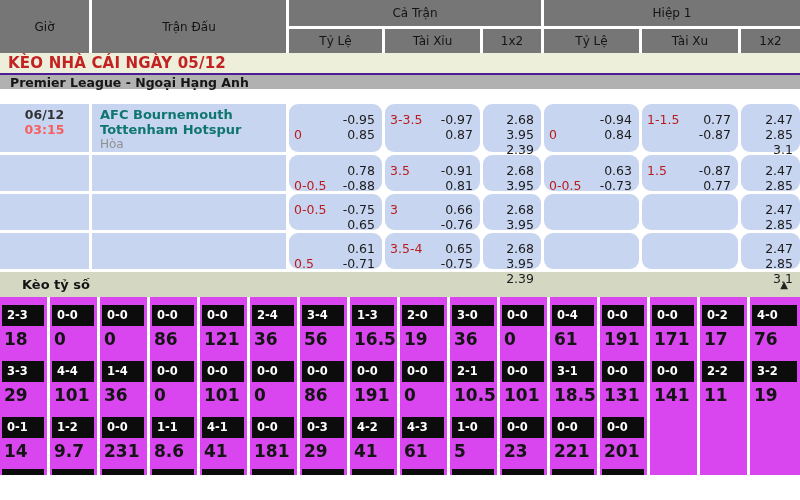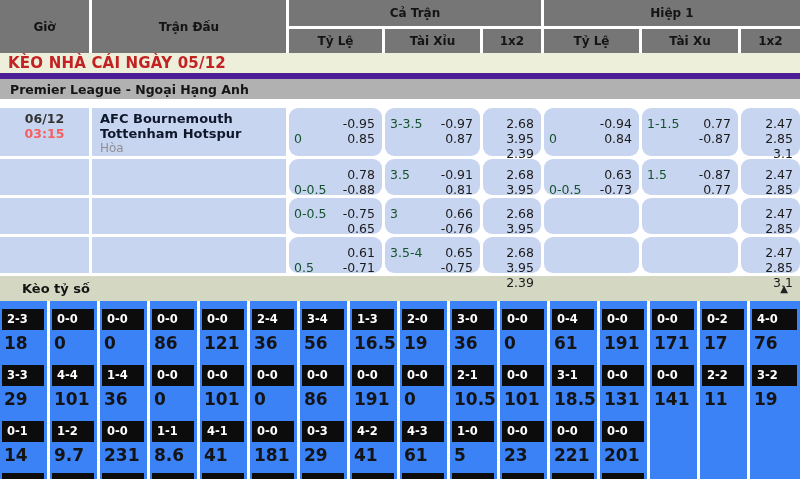--- a/index.html
+++ b/index.html
@@ -4,62 +4,62 @@
 <style>
   * { margin:0; padding:0; box-sizing:border-box; }
   html,body { width:800px; height:500px; overflow:hidden; background:#fff;
     font-family:"DejaVu Sans","Liberation Sans",sans-serif; }
   .page { width:800px; height:500px; background:#fff; }
 
   
   .ohead { display:grid; grid-template-columns:89px 194px 93px 95px 58px 95px 96px 59px;
     grid-template-rows:26px 24px; gap:3px; background:#fff; }
   .hc { background:#767676; color:#141414; display:flex; align-items:center;
-    justify-content:center; font-size:12px; font-weight:700; }
+    justify-content:center; font-size:12px; font-weight:400; }
   .hc-time { grid-row:1/3; grid-column:1; }
   .hc-match { grid-row:1/3; grid-column:2; }
   .hc-gft { grid-row:1; grid-column:3/6; }
   .hc-gh1 { grid-row:1; grid-column:6/9; }
   .hc-s3 { grid-row:2; grid-column:3; } .hc-s4 { grid-row:2; grid-column:4; }
   .hc-s5 { grid-row:2; grid-column:5; } .hc-s6 { grid-row:2; grid-column:6; }
   .hc-s7 { grid-row:2; grid-column:7; } .hc-s8 { grid-row:2; grid-column:8; }
 
   
   .banner { height:20px; background:#edefdb; display:flex; align-items:center;
     padding-left:8px; }
   .banner span { color:#c32222; font-weight:bold; font-size:15px; letter-spacing:.2px; }
-  .league { height:26px; background:#b1b1b1; border-top:6px solid #4c1d95;
+  .league { height:16px; background:#b1b1b1; border-top:2px solid #4c1d95;
     display:flex; align-items:center; padding-left:10px; }
   .league span { font-weight:bold; font-size:12.5px; color:#151515; }
 
   
-  #odds-rows { margin-top:9px; }
+  #odds-rows { margin-top:15px; }
   .orow { display:grid; grid-template-columns:89px 194px 93px 95px 58px 95px 96px 59px;
     gap:3px; background:#fff; margin-bottom:3px; }
   .orow .cell { background:#c8d5f1; }
   .orow.r0 .cell { height:48px; }
   .orow .cell { height:36px; }
   .orow.r0 .cell { height:48px; }
   .time-cell { text-align:center; padding-top:3px; }
   .mdate { font-weight:bold; font-size:12.5px; color:#333; line-height:15px; }
   .mtime { font-weight:bold; font-size:12.5px; color:#f75e5e; line-height:15px; }
   .match-cell { padding:3px 0 0 8px; }
-  .team { font-weight:bold; font-size:13px; color:#0f172a; line-height:15px; white-space:nowrap; }
+  .team { font-weight:bold; font-size:13px; color:#0f766e; line-height:15px; white-space:nowrap; }
   .draw { color:#8f8f8f; font-size:12px; line-height:14px; }
   .odds-cell { padding-top:8px; font-weight:normal; font-size:12.5px; color:#1b1b1b;border-radius:9px; }
   .oline { display:flex; justify-content:space-between; line-height:15px; padding:0 7px 0 5px; }
-  .oline .hcap { color:#14532d; }
+  .oline .hcap { color:#b91c1c; }
   .x2 .oline { justify-content:flex-end; }
 
   
   .score-bar { height:25px; background:#d4d8c3; display:flex; align-items:center;
     justify-content:space-between; padding:0 12px 0 22px; }
   .score-bar .sb-title { font-weight:bold; font-size:13px; color:#141414; }
   .score-bar .sb-arrow { font-size:10px; color:#222; cursor:pointer; }
-  .score-grid { height:178px; background:#3b82f6; overflow:hidden; }
+  .score-grid { height:178px; background:#d946ef; overflow:hidden; }
   .srow { display:grid; grid-template-columns:repeat(16,50px); }
   .slot { border-right:3px solid #fff; padding:8px 3px 0 2px; height:56px; }
   .slot:last-child { border-right:none; }
   .sbox { background:#0c0c0c; color:#fff; font-weight:bold; font-size:11.5px;
     height:21px; line-height:21px; padding-left:5px; }
   .sval { font-weight:bold; font-size:17px; color:#141414; line-height:26px; padding-left:2px; }
   .srow.partial .slot { padding-top:4px; height:10px; }
   .srow.partial .sbox { height:6px; overflow:hidden; }
 </style>
 </head>

